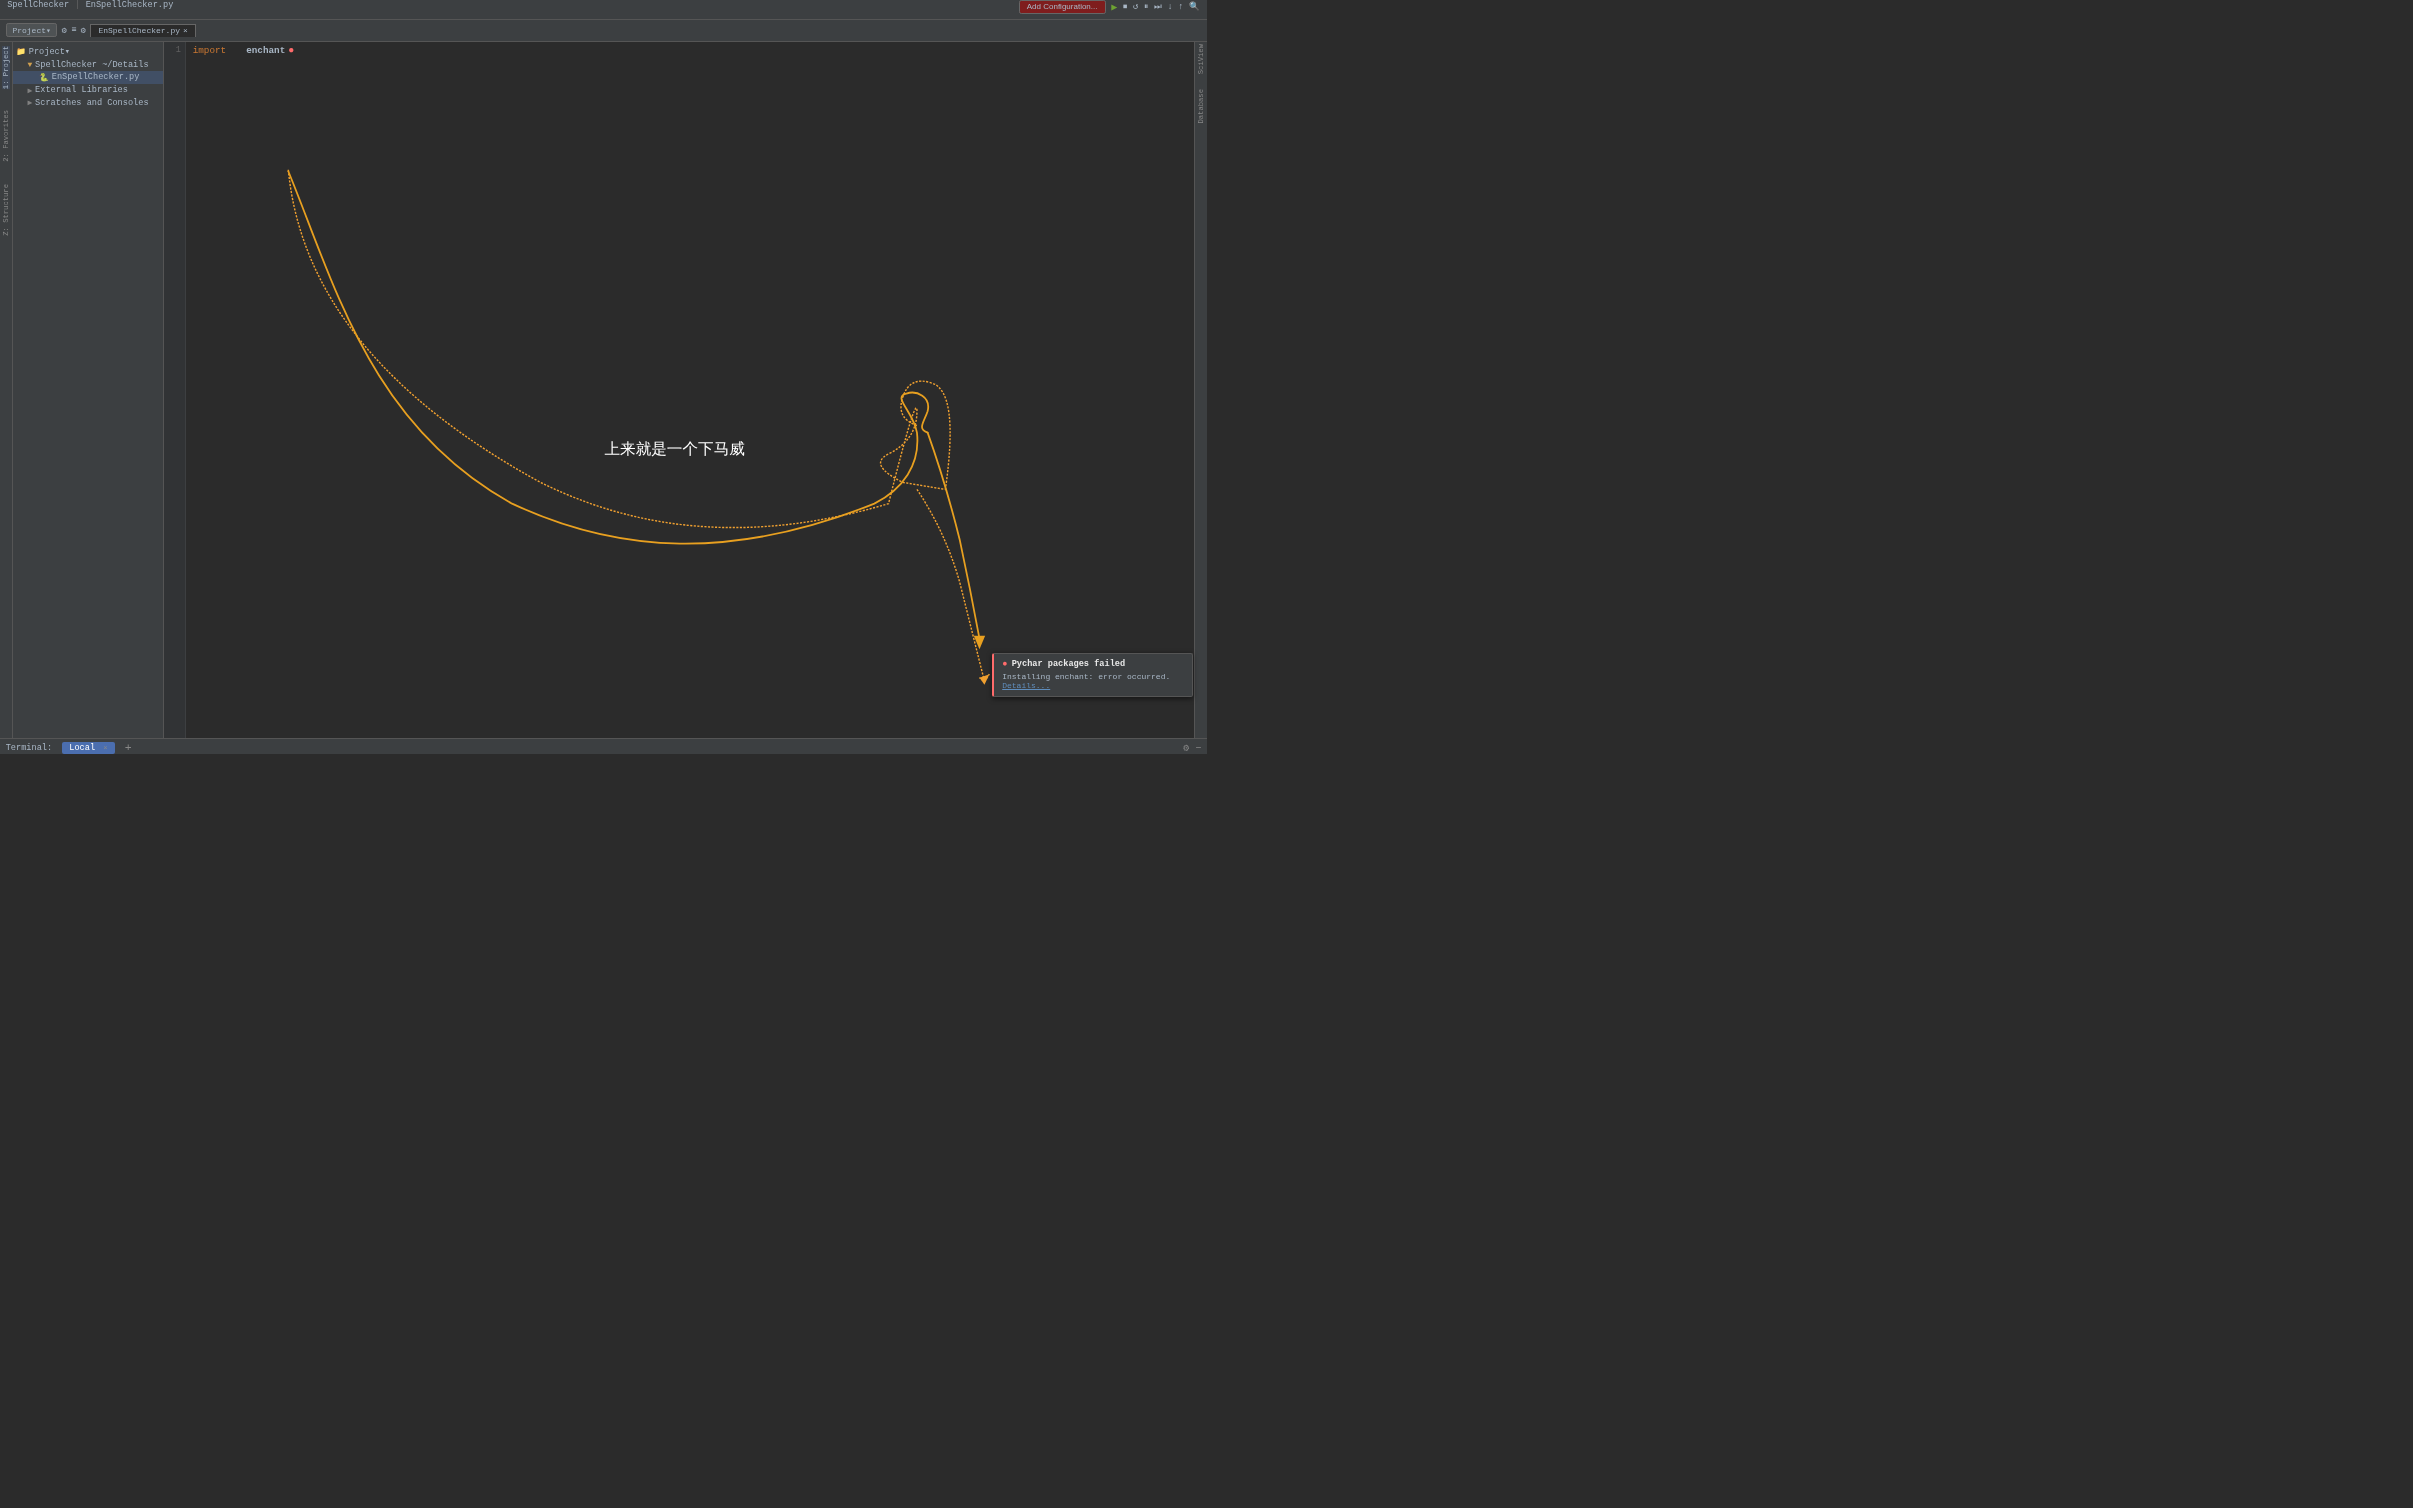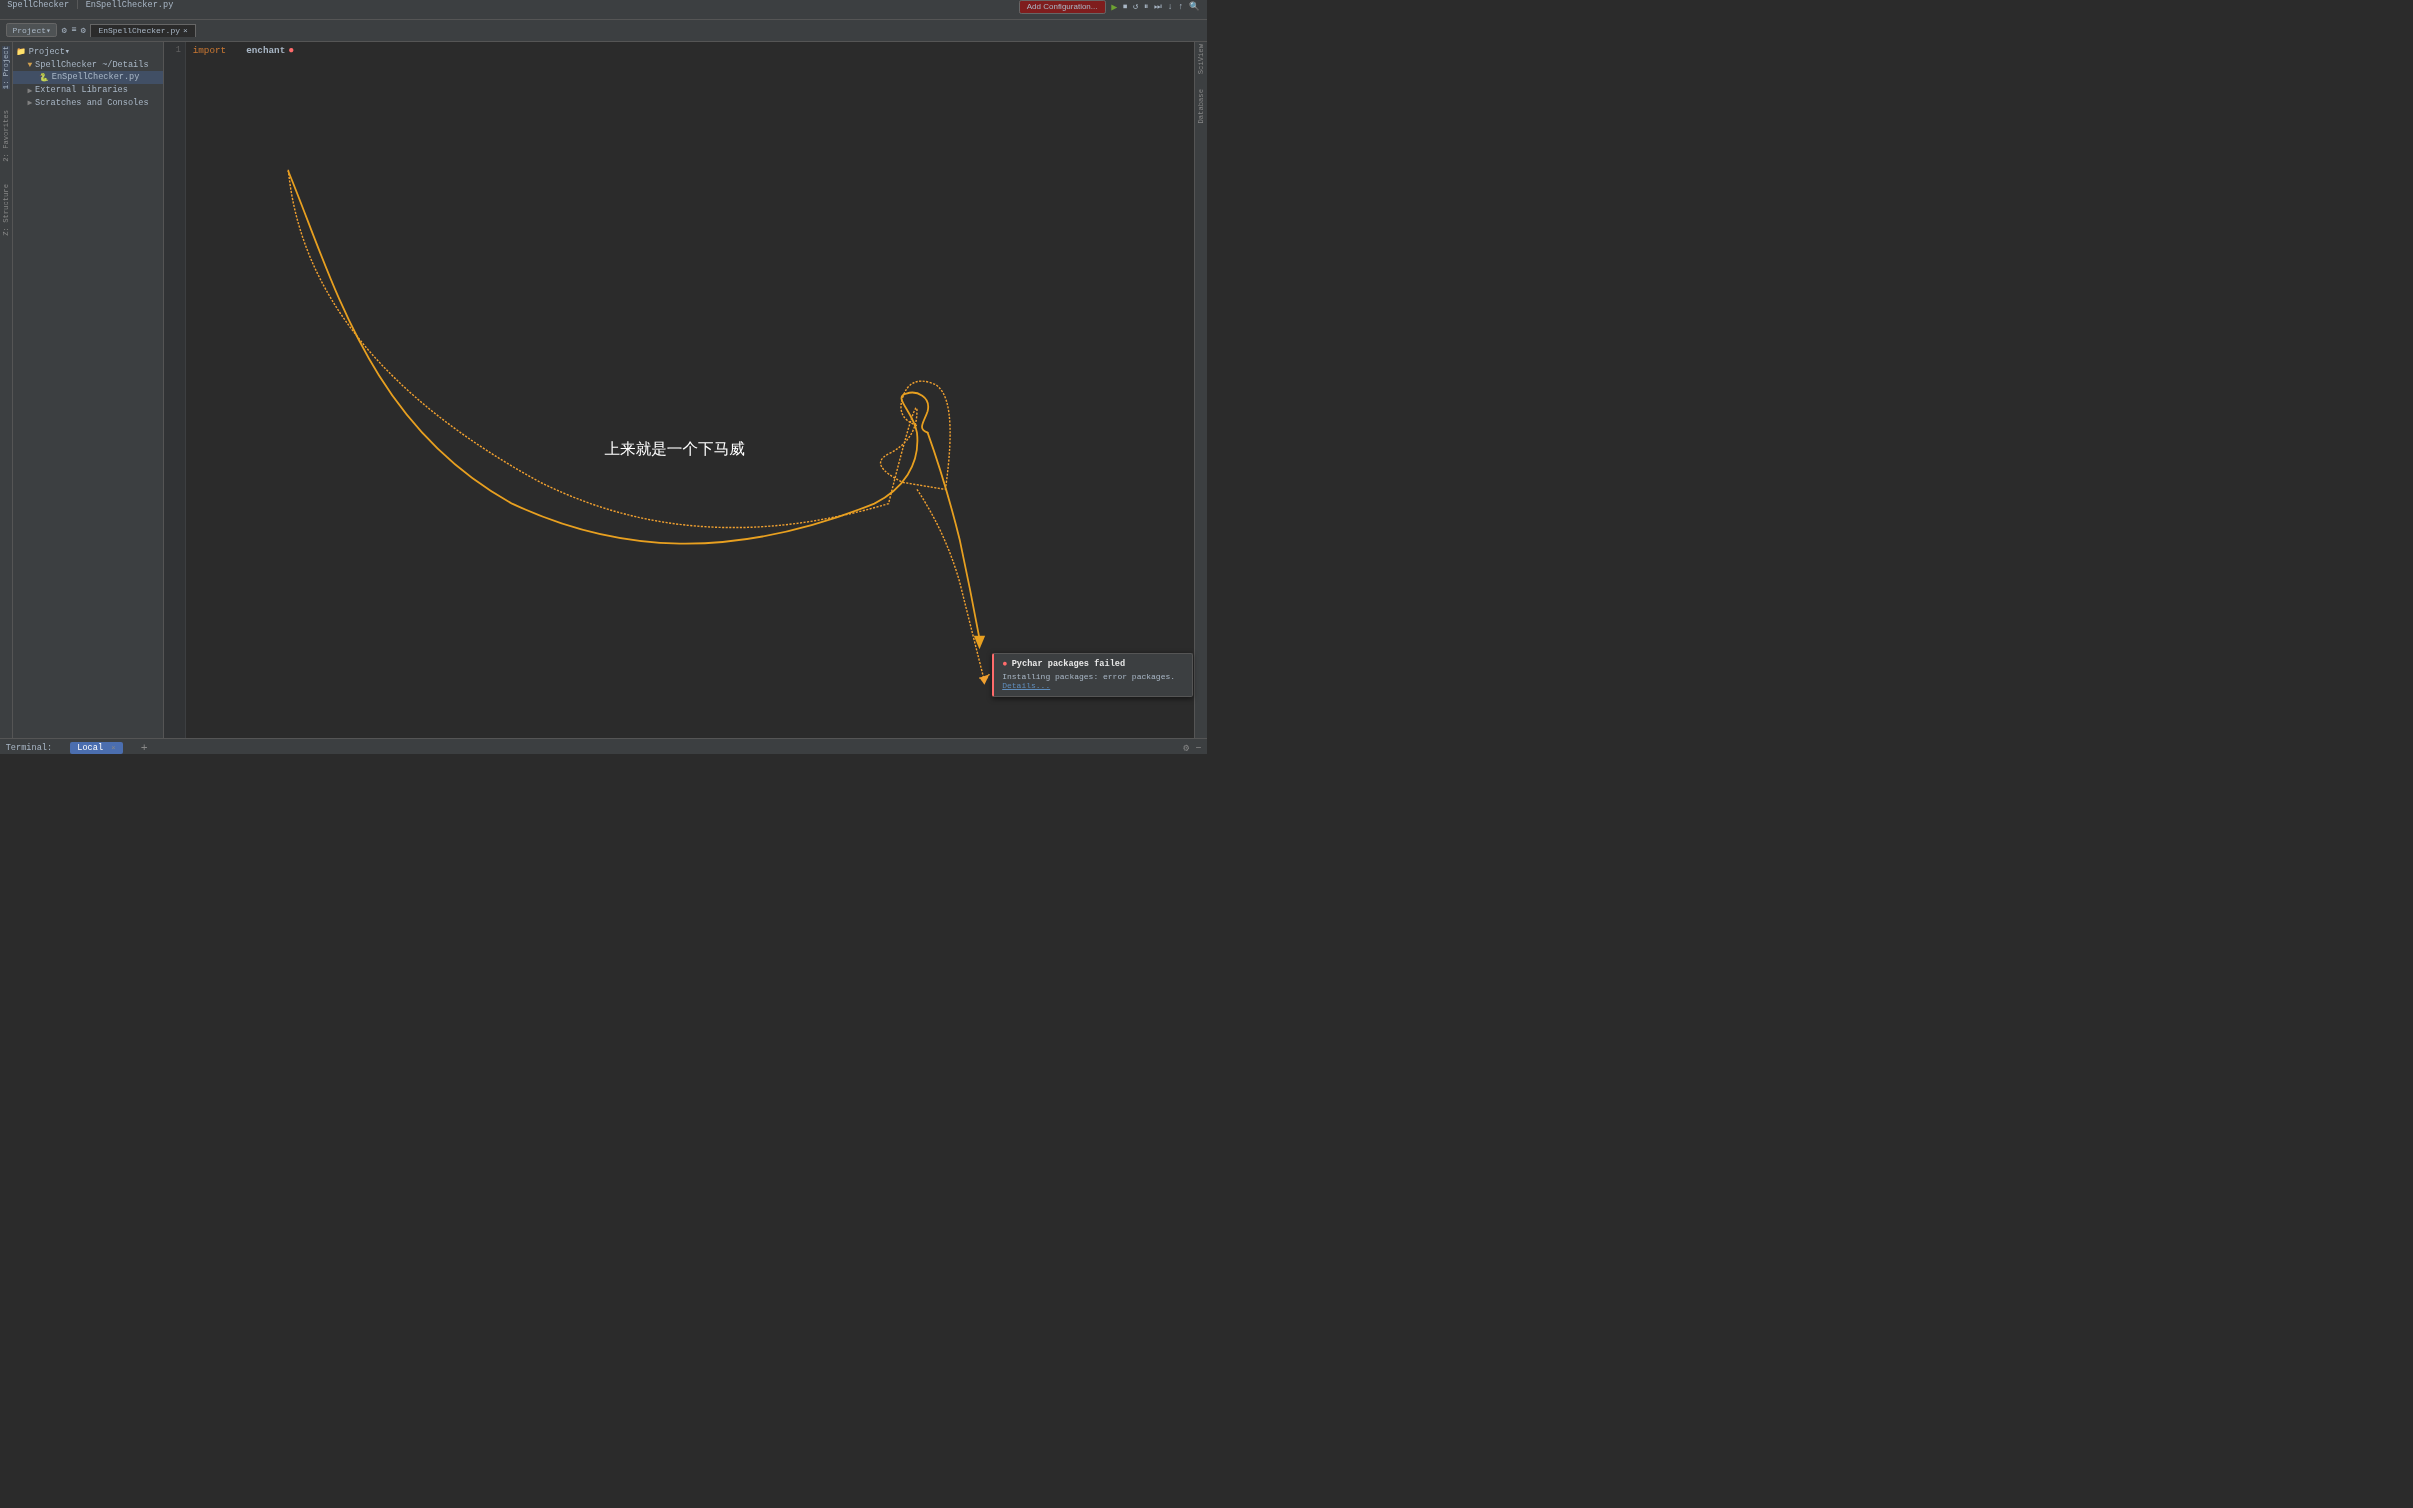--- a/index.html
+++ b/index.html
@@ -196,21 +196,21 @@
       border-top: 0.7px solid #555;
       display: flex;
       flex-direction: column;
     }
     .bottom-tabs {
       height: 20px;
       background: #3c3f41;
       display: flex;
       align-items: center;
       padding: 0 5.7px;
-      gap: 18px;
+      gap: 10px;
       border-bottom: 0.7px solid #555;
     }
     .bottom-tab {
       padding: 1.4px 7.2px;
       font-size: 8.6px;
       color: #a9b7c6;
       cursor: pointer;
       border-radius: 2px;
     }
     .bottom-tab.active {
@@ -412,19 +412,19 @@
     </div>
 
   </div>
 
   <div class="notification">
     <div class="notif-title">
       <span class="notif-icon">●</span>
       <span>Pychar packages failed</span>
     </div>
     <div class="notif-body">
-      <span>Installing packages: error packages.</span>
+      <span>Installing enchant: error occurred.</span>
       <a class="notif-link" href="#">Details...</a>
     </div>
   </div>
 
 </div>
 
 
 </body></html>

